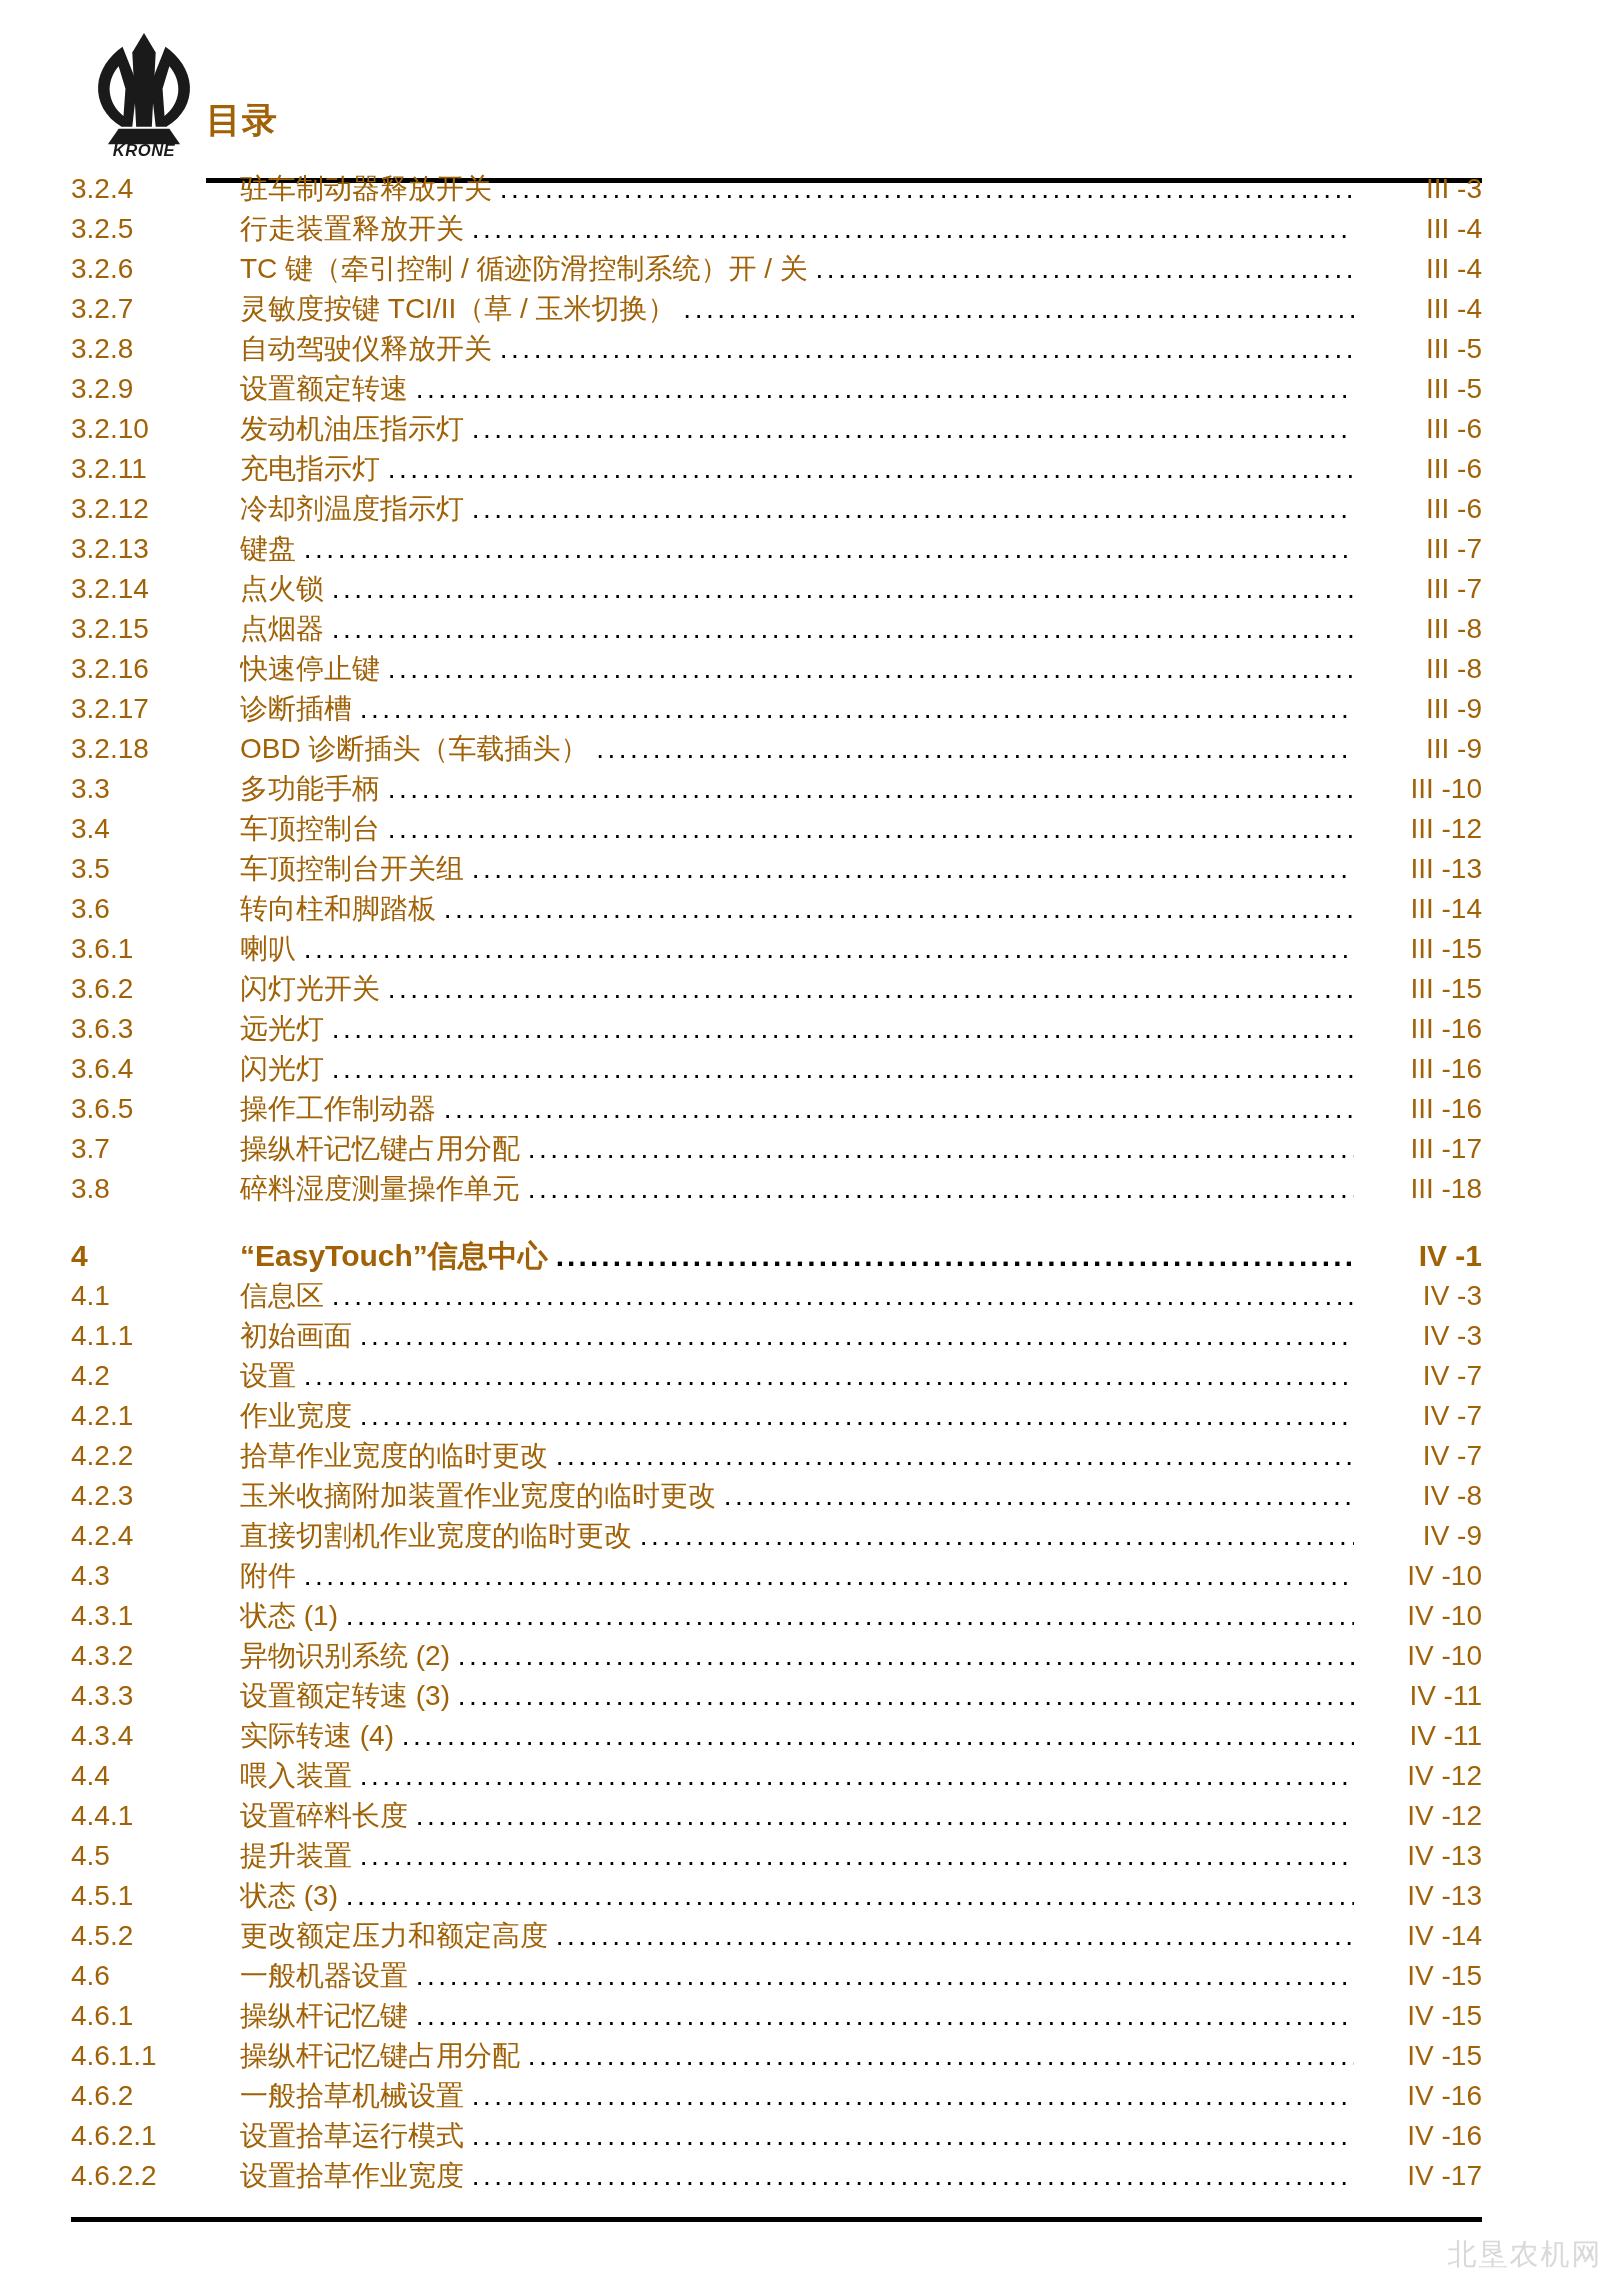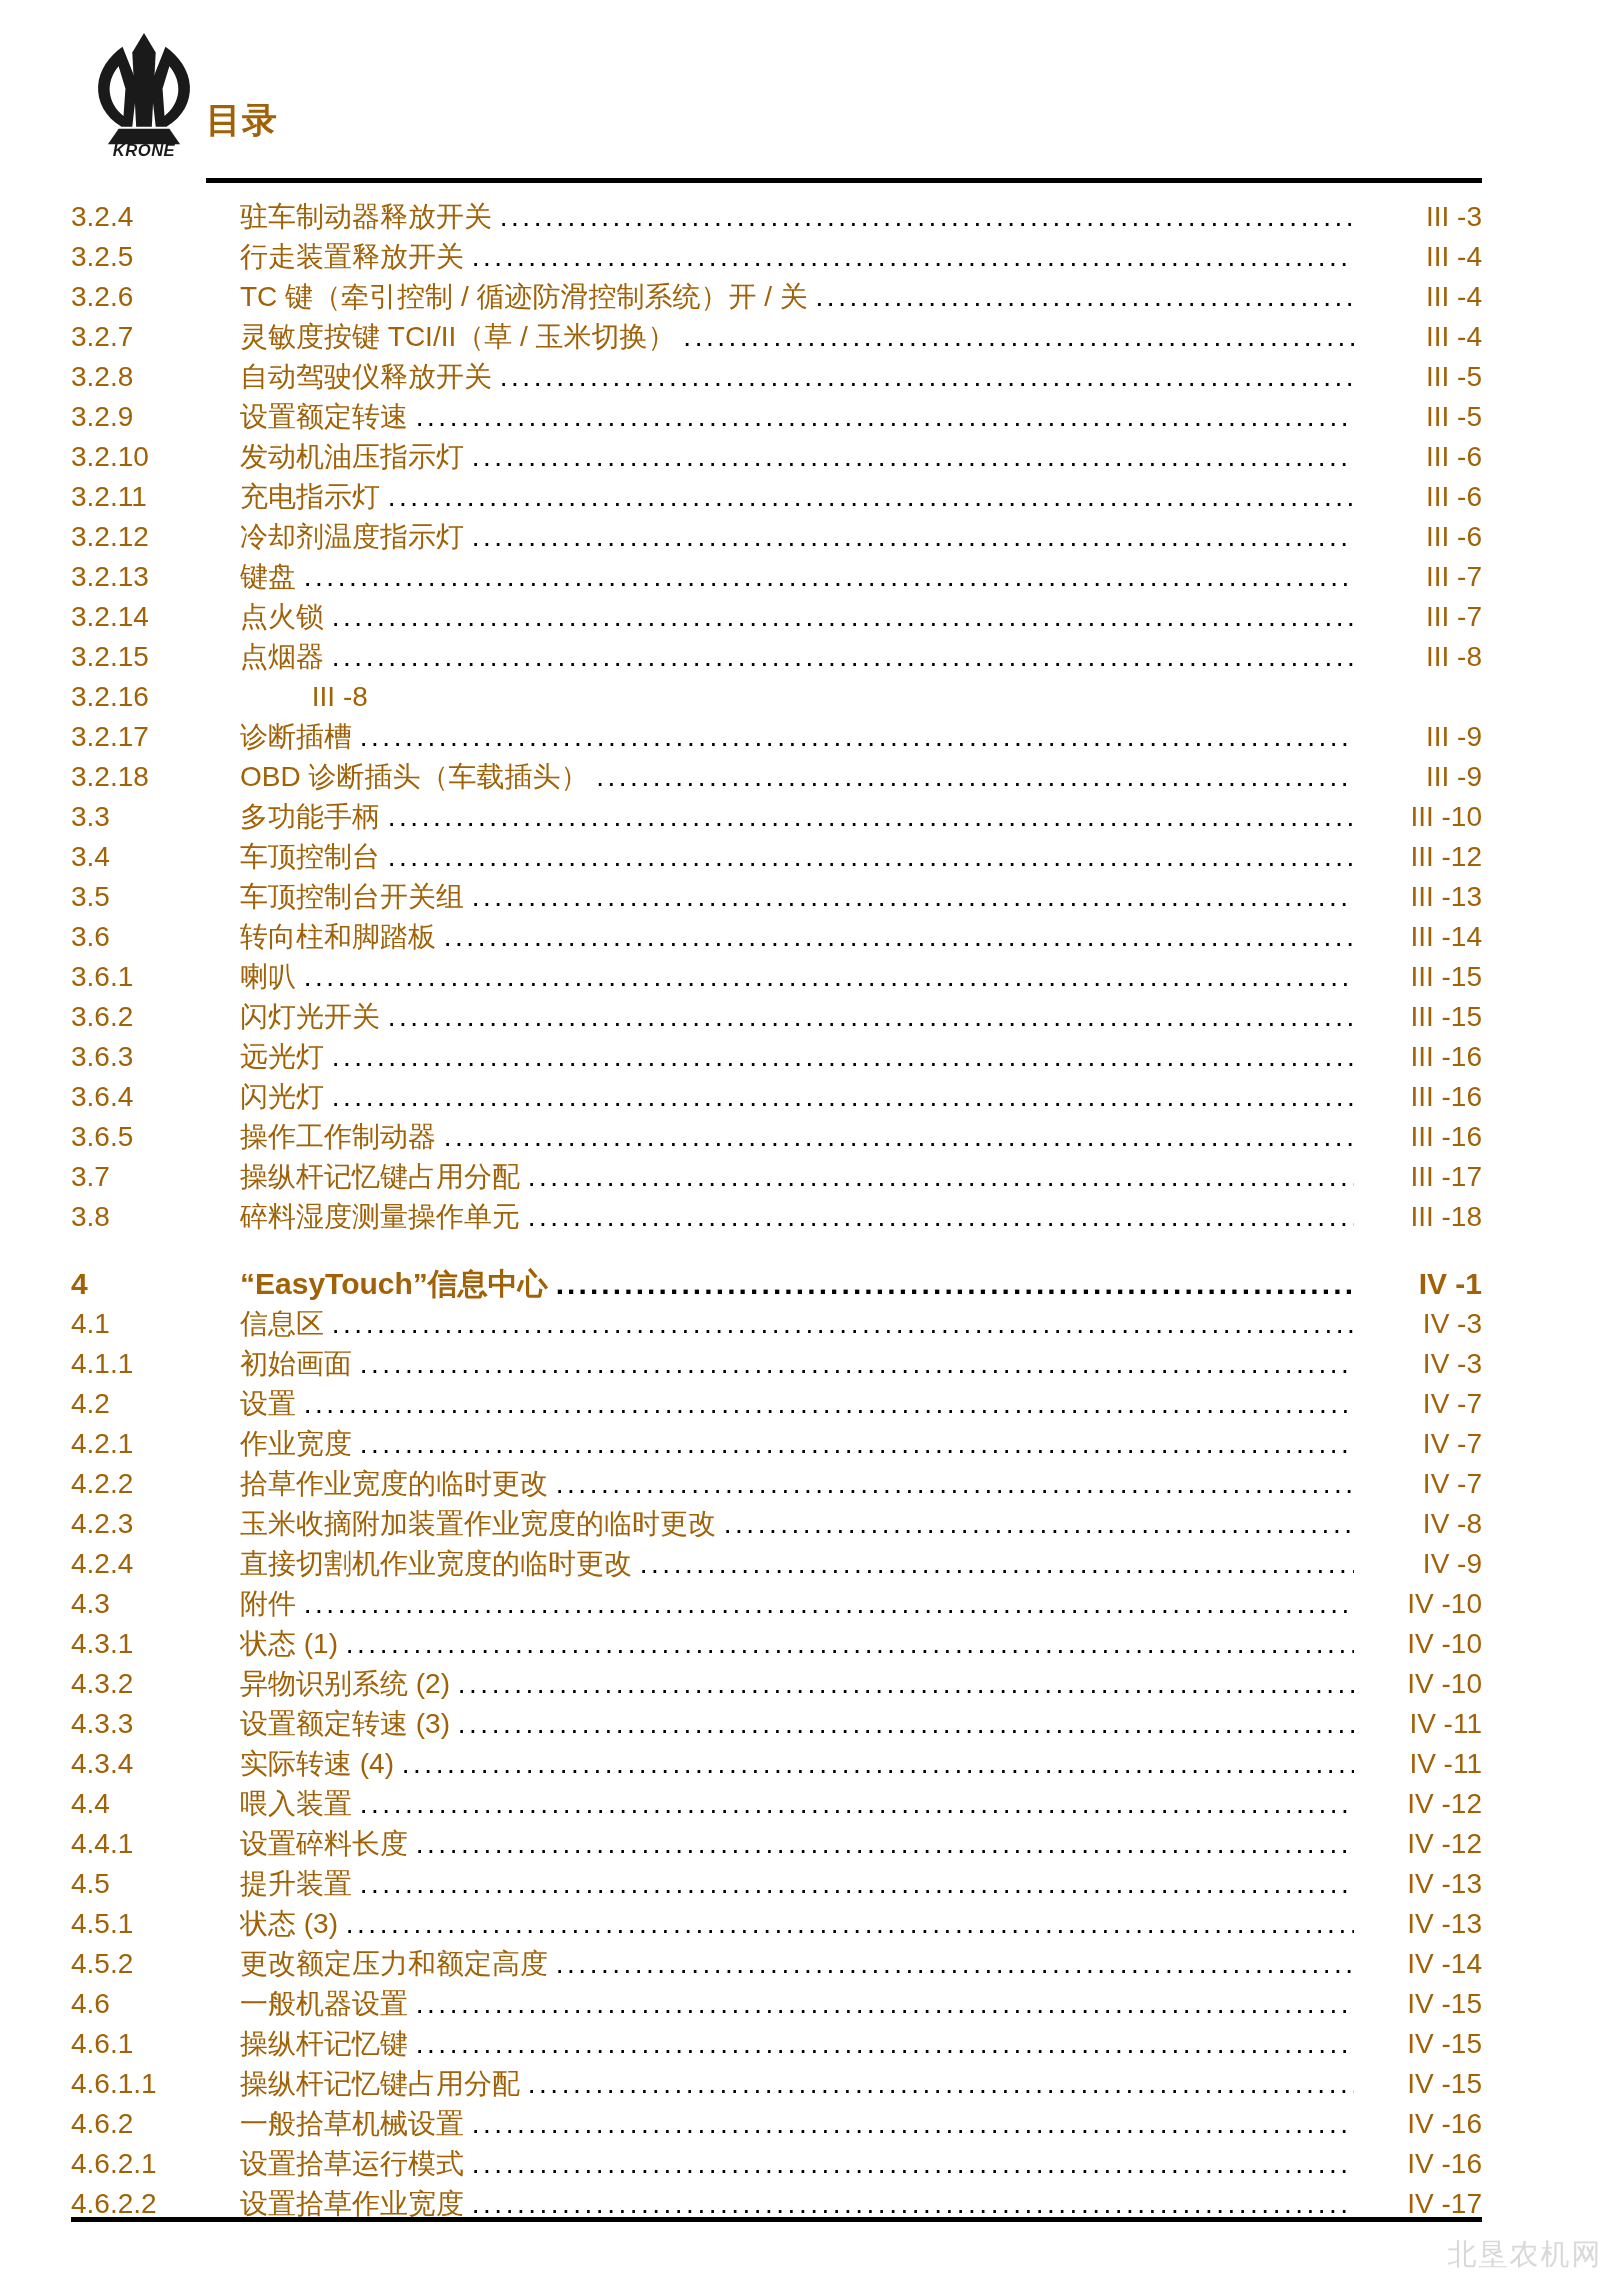--- a/index.html
+++ b/index.html
@@ -112,21 +112,20 @@
   .toc-row.chapter .leader::after {
     letter-spacing: 3.1px;
     font-size: 30px;
     font-weight: 700;
   }
   .page-no {
     flex: 0 0 116px;
     width: 116px;
     text-align: right;
     padding-left: 11.8px;
-    margin-top: 28px;
   }
   .toc-row.chapter .page-no { font-weight: 700; }
 
   
   .footer-rule {
     position: absolute;
     left: 71px;
     top: 2217px;
     width: 1411px;
     height: 4.9px;
@@ -261,20 +260,24 @@
       <div class="toc-row">
         <span class="num">3.2.15</span>
         <span class="mid">
           <span class="title">点烟器</span>
           <span class="leader"></span>
         </span>
         <span class="page-no">III -8</span>
       </div>
       <div class="toc-row">
         <span class="num">3.2.16</span>
+        <span class="mid">
+          <span class="title">快速停止键</span>
+          <span class="leader"></span>
+        </span>
         <span class="page-no">III -8</span>
       </div>
       <div class="toc-row">
         <span class="num">3.2.17</span>
         <span class="mid">
           <span class="title">诊断插槽</span>
           <span class="leader"></span>
         </span>
         <span class="page-no">III -9</span>
       </div>

